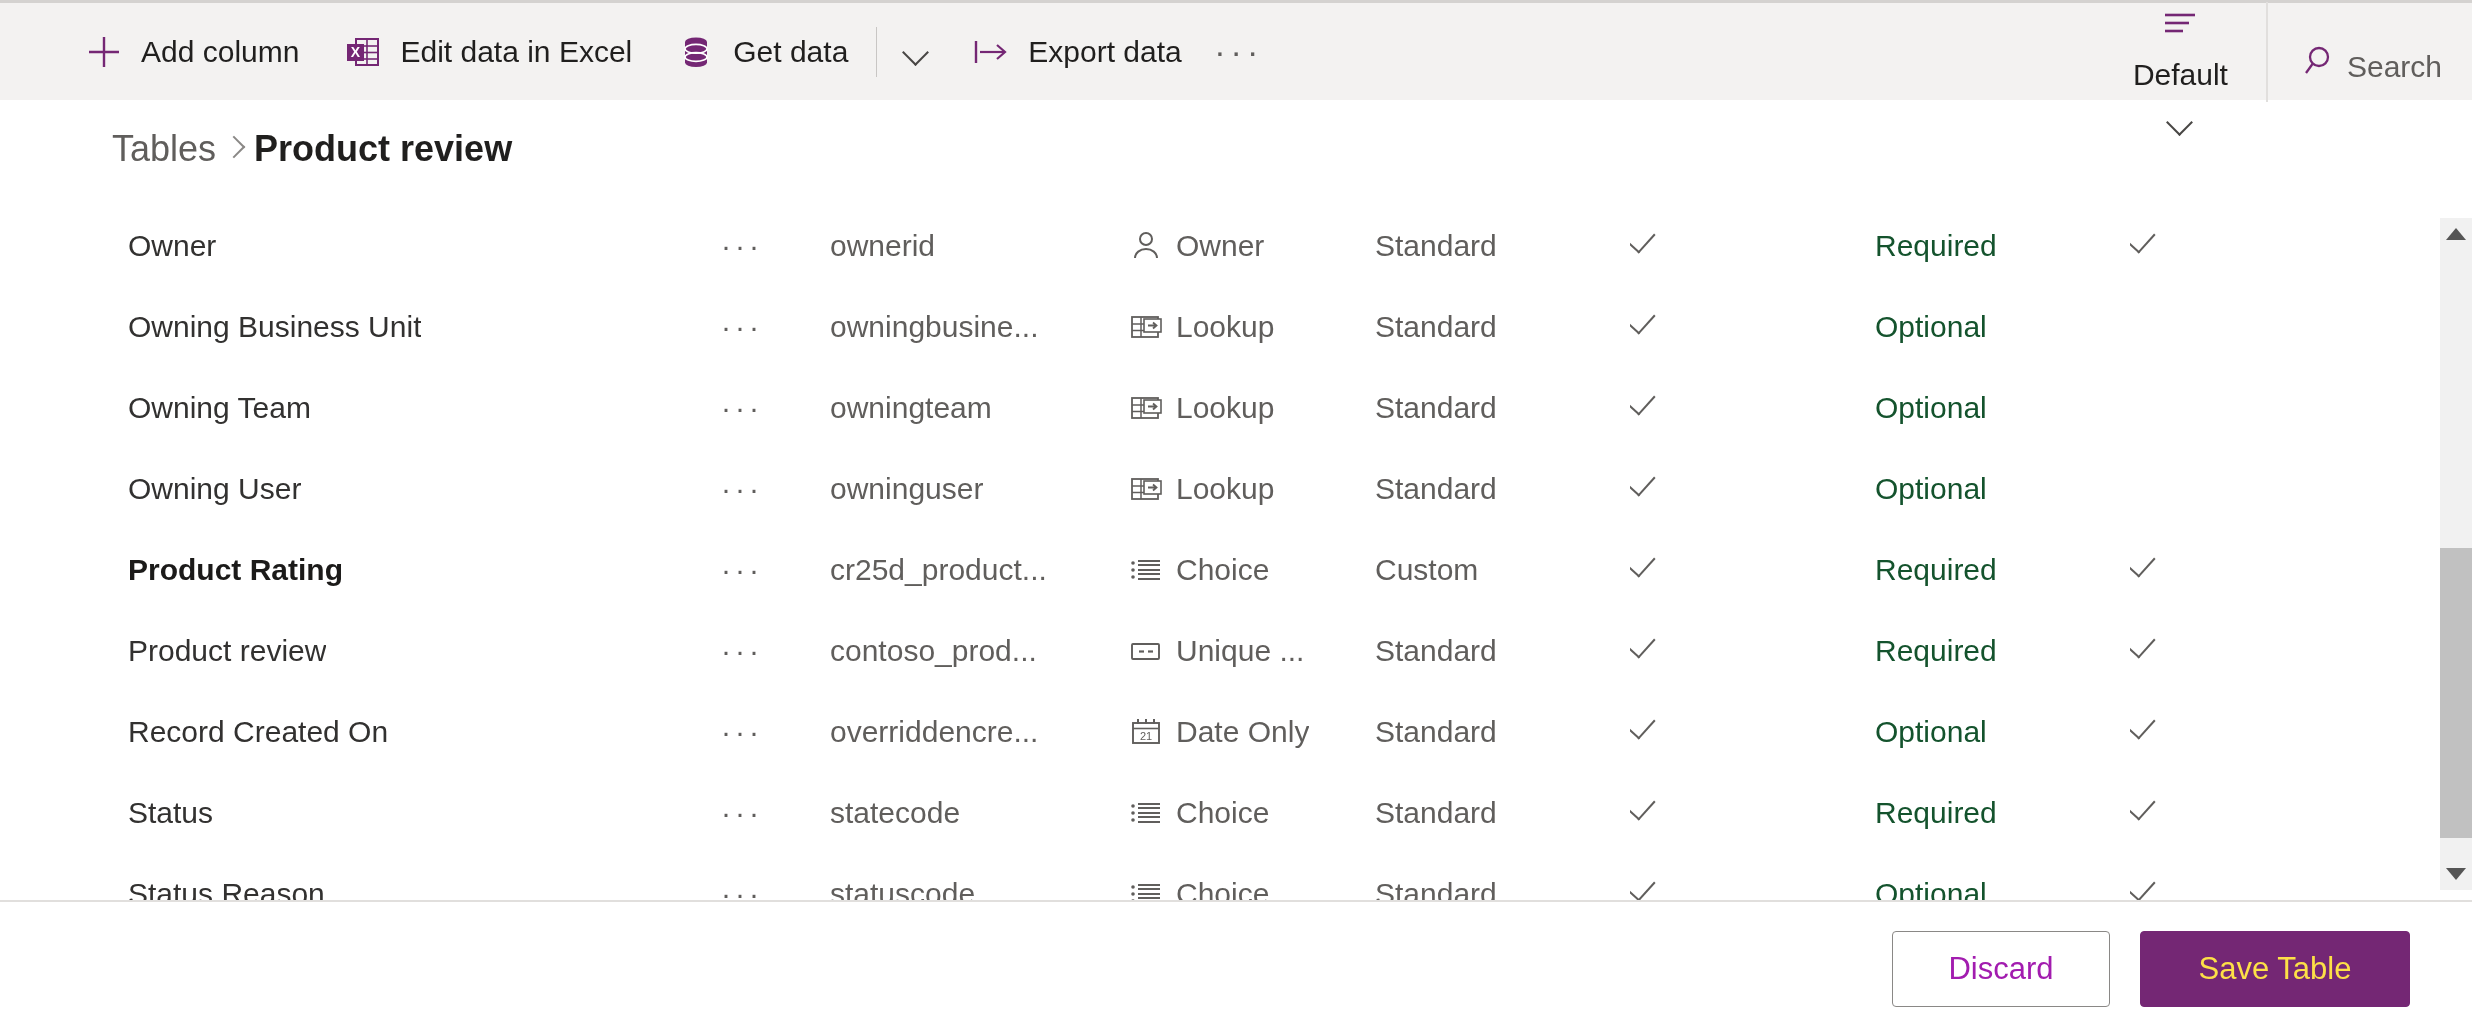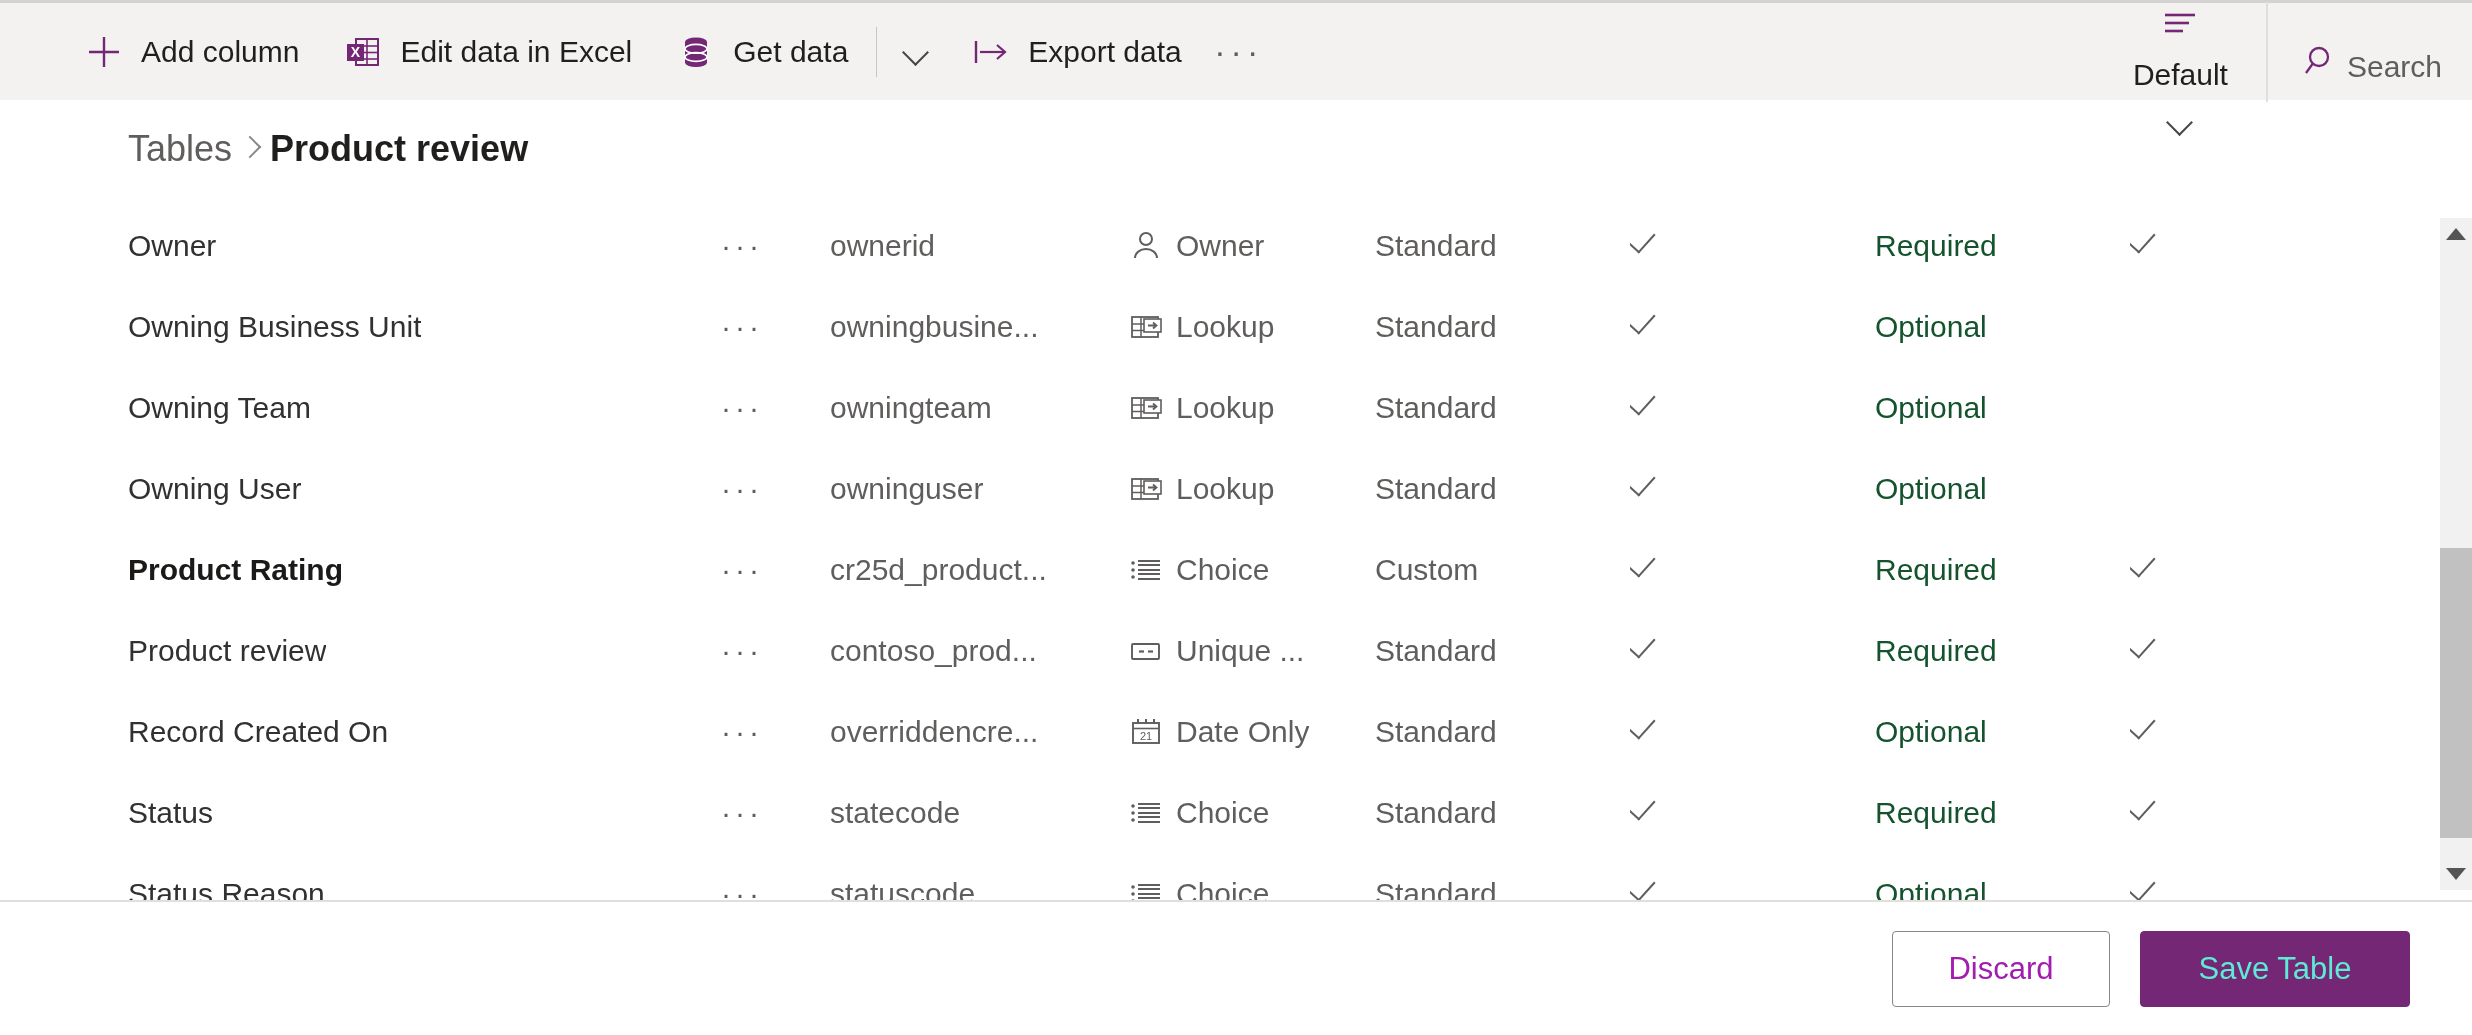--- a/index.html
+++ b/index.html
@@ -46,21 +46,21 @@
     width:17px; height:17px;
     border-right:2.5px solid #484644; border-bottom:2.5px solid #484644;
     transform: rotate(45deg);
   }
 
   .search-box { display:flex; align-items:flex-end; gap:7px; height:100%; padding:0 30px 16px 34px; cursor:text; }
   .search-ph { font-size:30px; color:#605e5c; }
 
   
   .breadcrumb {
-    position:absolute; left:128px; top:128px;
+    position:absolute; left:112px; top:128px;
     display:flex; align-items:center; gap:8px;
   }
   .bc-link { font-size:36px; color:#605e5c; cursor:pointer; }
   .bc-sep { width:22px; height:22px; position:relative; }
   .bc-sep::before{
     content:""; position:absolute; left:2px; top:1px;
     width:14px; height:14px;
     border-right:2.5px solid #8a8886; border-top:2.5px solid #8a8886;
     transform: rotate(45deg);
   }
@@ -107,21 +107,21 @@
     display:flex; align-items:center; justify-content:flex-end;
     padding-right:62px; gap:30px;
   }
   .btn {
     font-family:"Liberation Sans", sans-serif;
     font-size:31px; height:76px; min-width:218px;
     display:flex; align-items:center; justify-content:center;
     cursor:pointer; border-radius:4px;
   }
   .btn-secondary { background:#fff; border:1.5px solid #8a8886; color:#a21caf; }
-  .btn-primary { background:#742774; border:1.5px solid #742774; color:#5eead4; min-width:270px; }
+  .btn-primary { background:#742774; border:1.5px solid #742774; color:#fde047; min-width:270px; }
 
   
   .scrollbar {
     position:absolute; right:0; top:218px; width:32px; height:672px;
     background:#f1f1f1; cursor:default;
   }
   .sb-arrow { width:32px; height:32px; display:flex; align-items:center; justify-content:center; cursor:pointer; }
   .sb-arrow.up { position:absolute; top:0; left:0; }
   .sb-arrow.down { position:absolute; bottom:0; left:0; }
   .tri { width:0;height:0; }

